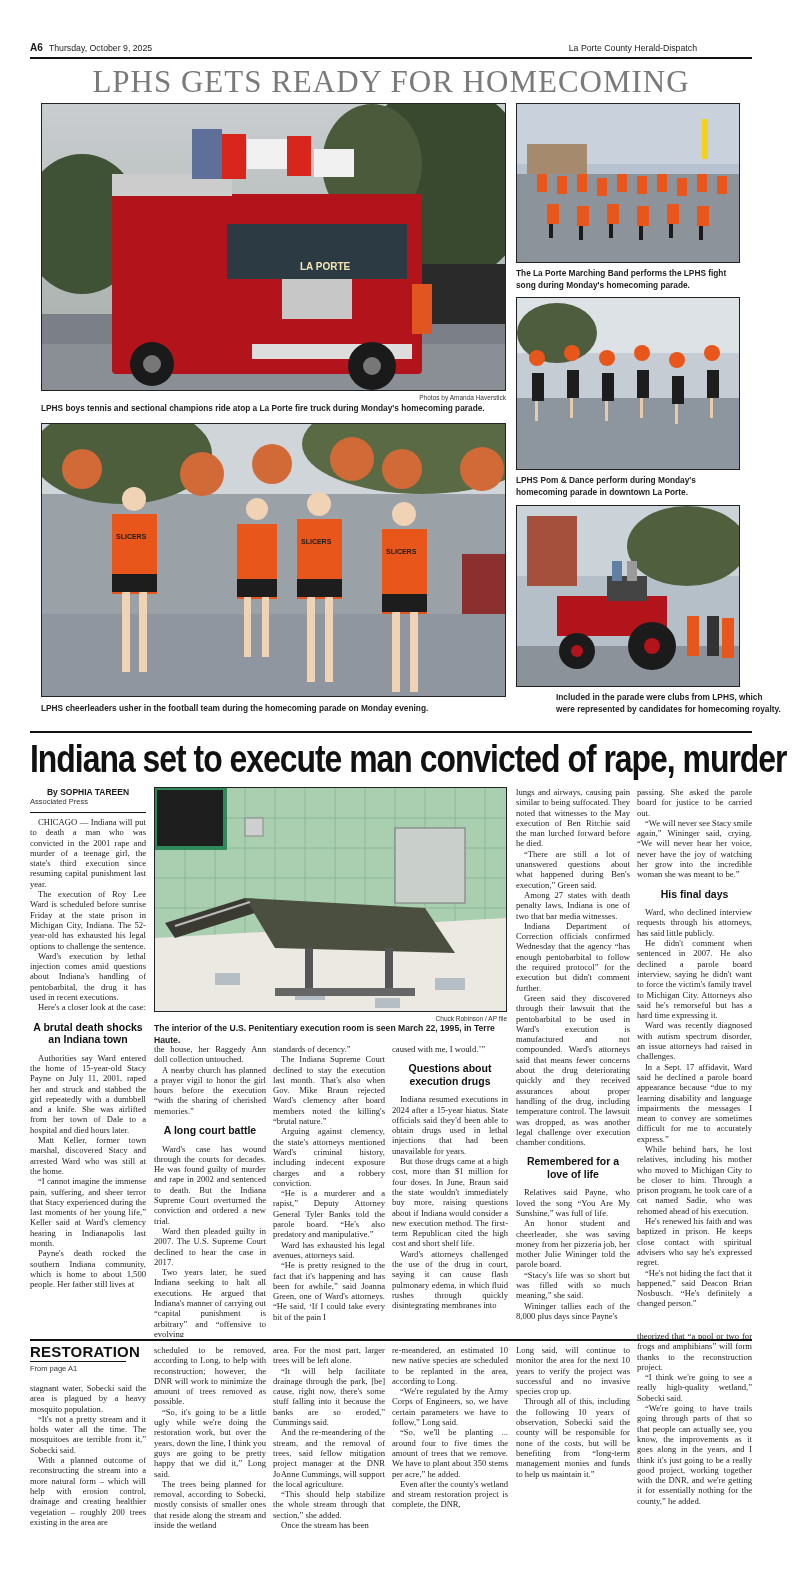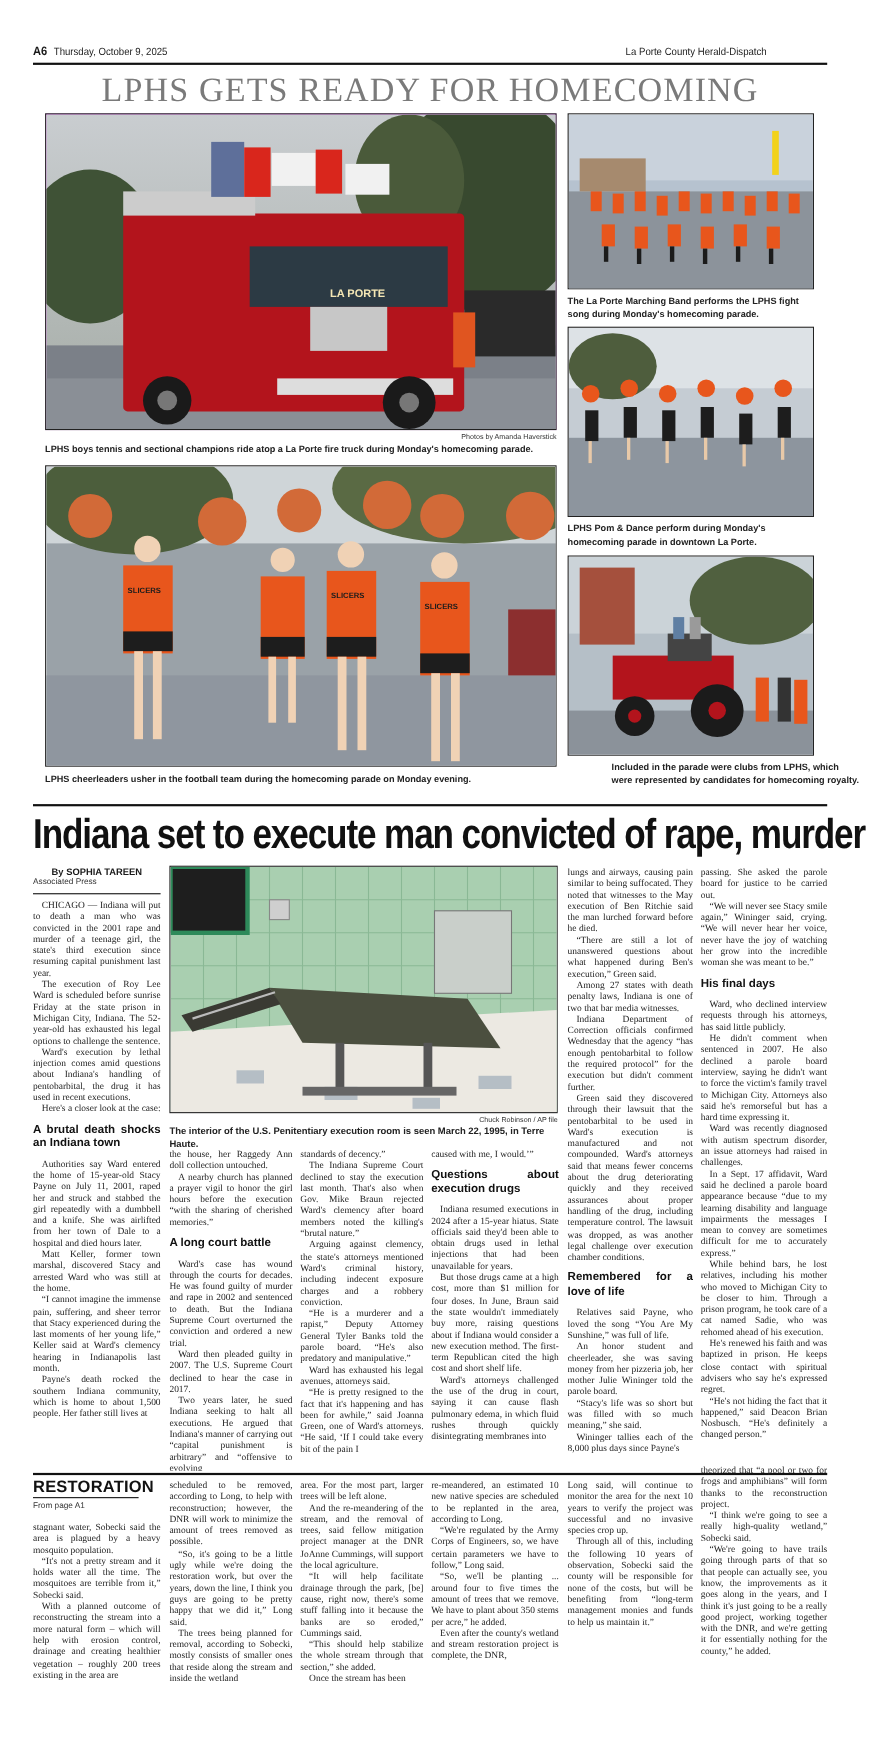--- a/index.html
+++ b/index.html
@@ -21,41 +21,41 @@
   .headline { position: absolute; top: 738px; left: 30px; width: 722px; font-family: "Liberation Sans", sans-serif; font-weight: bold; font-size: 38px; letter-spacing: -1.2px; color: #111; white-space: nowrap; transform: scaleX(0.84); transform-origin: left top; width: 860px; }
 
   .byline { position: absolute; top: 787px; left: 30px; width: 116px; font-family: "Liberation Sans", sans-serif; }
   .byline .name { font-size: 8.5px; font-weight: bold; text-align: center; }
   .byline .org { font-size: 7.5px; color: #333; }
   .byline-rule { position: absolute; top: 812px; left: 30px; width: 116px; height: 1px; background: #111; }
 
   .col { position: absolute; font-family: "Liberation Serif", serif; font-size: 8.6px; line-height: 10.3px; text-align: justify; color: #222; overflow: hidden; }
   .col p { text-indent: 8px; }
   .col p.cont { text-indent: 0; }
-  .col h3 { font-family: "Liberation Sans", sans-serif; font-size: 10.5px; line-height: 12.5px; font-weight: bold; margin: 8px 0 7px; color: #111; }
+  .col h3 { font-family: "Liberation Sans", sans-serif; font-size: 10.5px; line-height: 12.5px; font-weight: bold; text-align: center; margin: 8px 0 7px; color: #111; }
 
   .restore-title { position: absolute; top: 1343px; left: 30px; font-family: "Liberation Sans", sans-serif; font-weight: bold; font-size: 15px; letter-spacing: 0.2px; color: #111; }
   .restore-rule { position: absolute; top: 1361px; left: 30px; width: 96px; height: 1px; background: #111; }
   .restore-from { position: absolute; top: 1364px; left: 30px; font-family: "Liberation Sans", sans-serif; font-size: 7.5px; color: #333; }
 </style>
 </head>
 <body>
 
 <div class="folio">
   <div>
     <span class="pg">A6</span>
     <span>Thursday, October 9, 2025</span>
   </div>
   <div style="margin-right:60px;">La Porte County Herald-Dispatch</div>
 </div>
 <div class="folio-rule"></div>
 
 <div class="section-title">LPHS GETS READY FOR HOMECOMING</div>
 
-<div class="photo" style="left:41px; top:103px; width:465px; height:288px; background:#f0abfc;">
+<div class="photo" style="left:41px; top:103px; width:465px; height:288px; background:#15803d;">
   <svg width="465" height="288" viewBox="0 0 465 288">
     <defs>
       <linearGradient id="sky1" x1="0" y1="0" x2="0" y2="1">
           <stop offset="0" stop-color="#c9cdd0"></stop>
           <stop offset="1" stop-color="#a4aba5"></stop>
         </linearGradient>
     </defs>
     <rect width="465" height="288" fill="url(#sky1)"></rect>
     <ellipse cx="40" cy="120" rx="60" ry="70" fill="#3f5236"></ellipse>
     <ellipse cx="400" cy="80" rx="90" ry="100" fill="#38492f"></ellipse>
@@ -356,22 +356,22 @@
   <p>“It's not a pretty stream and it holds water all the time. The mosquitoes are terrible from it,” Sobecki said.</p>
   <p>With a planned outcome of reconstructing the stream into a more natural form – which will help with erosion control, drainage and creating healthier vegetation – roughly 200 trees existing in the area are</p>
 </div>
 <div class="col" style="left:154px; top:1345px; width:112px; height:240px;">
   <p class="cont">scheduled to be removed, according to Long, to help with reconstruction; however, the DNR will work to minimize the amount of trees removed as possible.</p>
   <p>“So, it's going to be a little ugly while we're doing the restoration work, but over the years, down the line, I think you guys are going to be pretty happy that we did it,” Long said.</p>
   <p>The trees being planned for removal, according to Sobecki, mostly consists of smaller ones that reside along the stream and inside the wetland</p>
 </div>
 <div class="col" style="left:273px; top:1345px; width:112px; height:240px;">
   <p class="cont">area. For the most part, larger trees will be left alone.</p>
+  <p>“It will help facilitate drainage through the park, [be] cause, right now, there's some stuff falling into it because the banks are so eroded,” Cummings said.</p>
   <p>And the re-meandering of the stream, and the removal of trees, said fellow mitigation project manager at the DNR JoAnne Cummings, will support the local agriculture.</p>
-  <p>“It will help facilitate drainage through the park, [be] cause, right now, there's some stuff falling into it because the banks are so eroded,” Cummings said.</p>
   <p>“This should help stabilize the whole stream through that section,” she added.</p>
   <p>Once the stream has been</p>
 </div>
 <div class="col" style="left:392px; top:1345px; width:116px; height:240px;">
   <p class="cont">re-meandered, an estimated 10 new native species are scheduled to be replanted in the area, according to Long.</p>
   <p>“We're regulated by the Army Corps of Engineers, so, we have certain parameters we have to follow,” Long said.</p>
   <p>“So, we'll be planting ... around four to five times the amount of trees that we remove. We have to plant about 350 stems per acre,” he added.</p>
   <p>Even after the county's wetland and stream restoration project is complete, the DNR,</p>
 </div>
 <div class="col" style="left:516px; top:1345px; width:114px; height:240px;">

